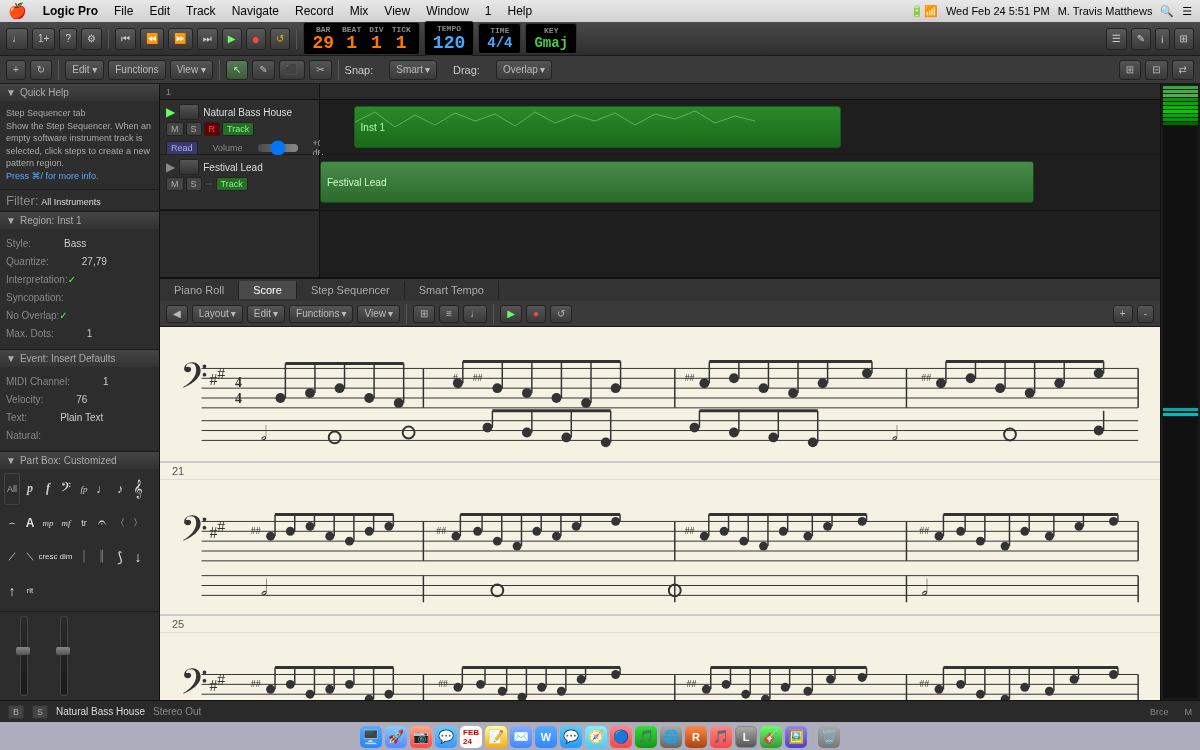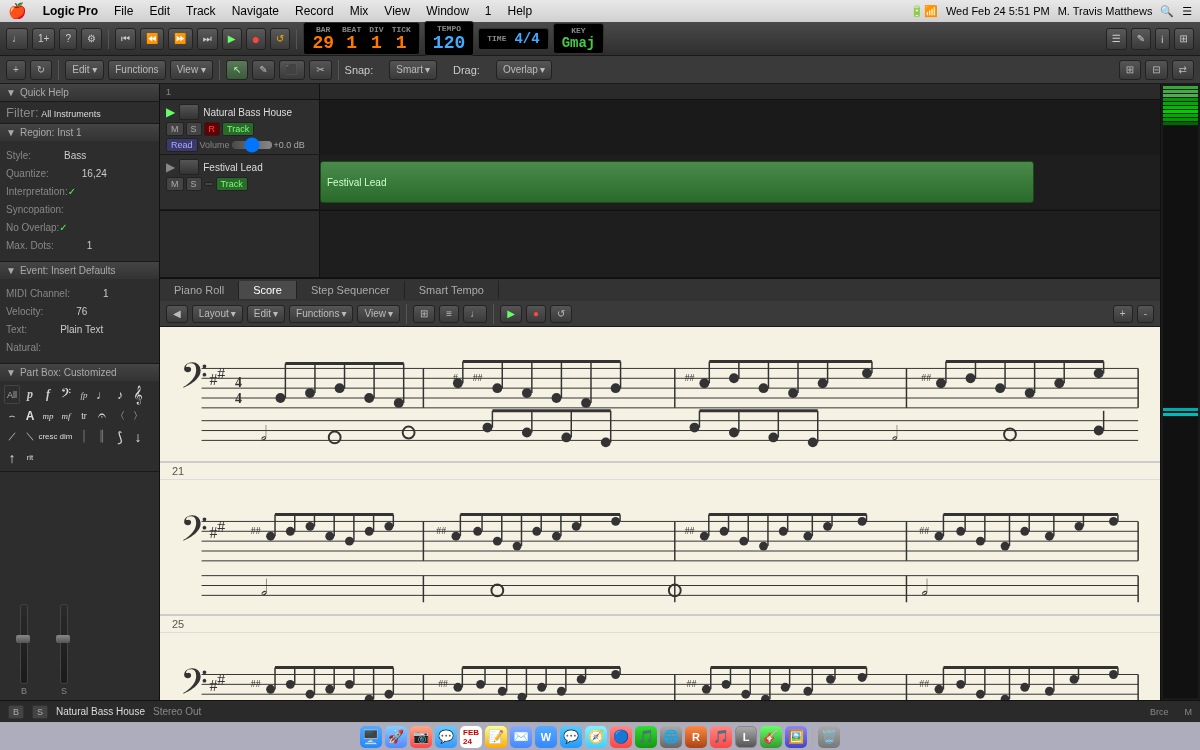--- a/index.html
+++ b/index.html
@@ -25,21 +25,21 @@
     .snap-area { display: flex; align-items: center; gap: 16px; margin-left: auto; }
     .panel-section { border-bottom: 1px solid #1a1a1a; }
     .panel-header { background: linear-gradient(180deg, #444, #333); padding: 3px 6px; font-size: 10px; color: #aaa; display: flex; align-items: center; gap: 4px; cursor: pointer; }
     .panel-content { padding: 6px; font-size: 10px; color: #aaa; line-height: 1.4; }
     .panel-row { display: flex; align-items: center; padding: 2px 0; }
     .panel-label { color: #888; }
     .panel-value { color: #ccc; margin-left: 33px; }
 
     
     .part-box { padding: 4px; display: flex; flex-wrap: wrap; gap: 2px; }
-    .part-symbol { width: 16px; height: 19px; display: flex; align-items: center; justify-content: center; font-size: 12px; color: #ddd; cursor: pointer; }
+    .part-symbol { width: 16px; height: 32px; display: flex; align-items: center; justify-content: center; font-size: 12px; color: #ddd; cursor: pointer; }
     .track-btn { background: #444; border: 1px solid #222; border-radius: 2px; color: #aaa; font-size: 9px; padding: 1px 4px; cursor: pointer; }
     .track-btn.green { background: #2a6a2a; color: #7f7; }
     .track-btn.read { background: #3a3a6a; color: #aaf; }
 
     
     .score-toolbar { height: 26px; background: #3a3a3a; display: flex; align-items: center; padding: 0 6px; gap: 4px; border-bottom: 1px solid #1a1a1a; }
     .score-toolbar-btn { background: linear-gradient(180deg, #555, #3a3a3a); border: 1px solid #222; border-radius: 3px; color: #bbb; font-size: 10px; padding: 1px 6px; cursor: pointer; height: 18px; display: flex; align-items: center; gap: 2px; }
 
     
     .right-panel { width: 40px; background: #1e1e1e; border-left: 1px solid #111; display: flex; flex-direction: column; }
@@ -142,21 +142,21 @@
       </div>
       <div class="transport-section">
         <span class="label">TICK</span>
         <span class="big">1</span>
       </div>
     </div>
     <div class="transport-display" style="flex-direction:column;gap:0">
       <span style="font-size:8px;color:#888">TEMPO</span>
       <span style="font-size:18px;color:#4af">120</span>
     </div>
-    <div class="transport-display" style="flex-direction:row;gap:8px">
+    <div class="transport-display" style="flex-direction:column;gap:0">
       <span style="font-size:8px;color:#888">TIME</span>
       <span style="font-size:14px;color:#4af">4/4</span>
     </div>
     <div class="transport-display" style="flex-direction:column;gap:0">
       <span style="font-size:8px;color:#888">KEY</span>
       <span style="font-size:14px;color:#4c4">Gmaj</span>
     </div>
     <div class="toolbar-spacer"></div>
     <button class="toolbar-btn">☰</button>
     <button class="toolbar-btn">✎</button>
@@ -191,40 +191,47 @@
 
   <div class="content-area">
 
     <div class="left-sidebar">
 
       <div class="panel-section">
         <div class="panel-header">
           <span>▼</span>
           <span>Quick Help</span>
         </div>
+        <div class="panel-content">
+          <div style="font-size:9px;line-height:1.4;color:#aaa">
+            Step Sequencer tab<br>
+            Show the Step Sequencer. When an empty software instrument track is selected, click steps to create a new pattern region.<br>
+            <span style="color:#5af">Press ⌘/ for more info.</span>
+          </div>
+        </div>
       </div>
 
       <div class="panel-section" style="padding:3px 6px">
         <span style="color:#888;font-size:13px">Filter:</span>
         <span style="color:#ddd;font-size:9px">All Instruments</span>
       </div>
 
       <div class="panel-section">
         <div class="panel-header">
           <span>▼</span>
           <span>Region: Inst 1</span>
         </div>
         <div class="panel-content">
           <div class="panel-row">
             <span class="panel-label">Style:</span>
             <span class="panel-value">Bass</span>
           </div>
           <div class="panel-row">
             <span class="panel-label">Quantize:</span>
-            <span class="panel-value">16,24</span>
+            <span class="panel-value">27,79</span>
           </div>
           <div class="panel-row">
             <span class="panel-label">Interpretation:</span>
             <span style="color:#4f4">✓</span>
           </div>
           <div class="panel-row">
             <span class="panel-label">Syncopation:</span>
           </div>
           <div class="panel-row">
             <span class="panel-label">No Overlap:</span>
@@ -348,25 +355,35 @@
                 <button style="background:none;border:none;color:#6f6;font-size:12px;cursor:pointer;padding:0">▶</button>
                 <div style="width:20px;height:16px;background:linear-gradient(180deg,#555,#333);border-radius:2px;border:1px solid #222"></div>
                 <span style="color:#ddd;font-size:10px;font-weight:500">Natural Bass House</span>
               </div>
               <div style="display:flex;gap:2px;align-items:center">
                 <button class="track-btn">M</button>
                 <button class="track-btn">S</button>
                 <button class="track-btn" style="background:#600;color:#f44">R</button>
                 <button class="track-btn green">Track</button>
               </div>
-              <div style="display:flex;gap:2px;align-items:center;font-size:9px">
+              <div style="display:flex;gap:15px;align-items:center;font-size:9px">
                 <button class="track-btn read">Read</button>
                 <span style="color:#888">Volume</span>
                 <input type="range" class="vol-slider" value="64" min="0" max="127" style="width: 40px; height: 8px;">
                 <span style="color:#aaa;font-size:9px">+0.0 dB</span>
+              </div>
+            </div>
+            <div class="track-region" style="background:#1e1e1e">
+
+              <div class="region-block region-green" style="left:4%;width:58%;top:6px;bottom:6px">
+                <span>Inst 1</span>
+
+                <svg width="100%" height="100%" style="position:absolute;top:0;left:0;opacity:0.4">
+                  <polyline points="0,15 20,5 40,20 60,8 80,18 100,6 120,14 140,7 160,19 180,5 200,16 220,8 240,14 260,6 280,18 300,7 320,12 340,4 360,16 380,9 400,14" stroke="#aaffaa" stroke-width="1" fill="none"></polyline>
+                </svg>
               </div>
             </div>
           </div>
 
           <div class="track-row" style="height:55px">
             <div class="track-info">
               <div style="display:flex;align-items:center;gap:4px">
                 <button style="background:none;border:none;color:#888;font-size:12px;cursor:pointer;padding:0">▶</button>
                 <div style="width:20px;height:16px;background:linear-gradient(180deg,#555,#333);border-radius:2px;border:1px solid #222"></div>
                 <span style="color:#ddd;font-size:10px;font-weight:500">Festival Lead</span>

